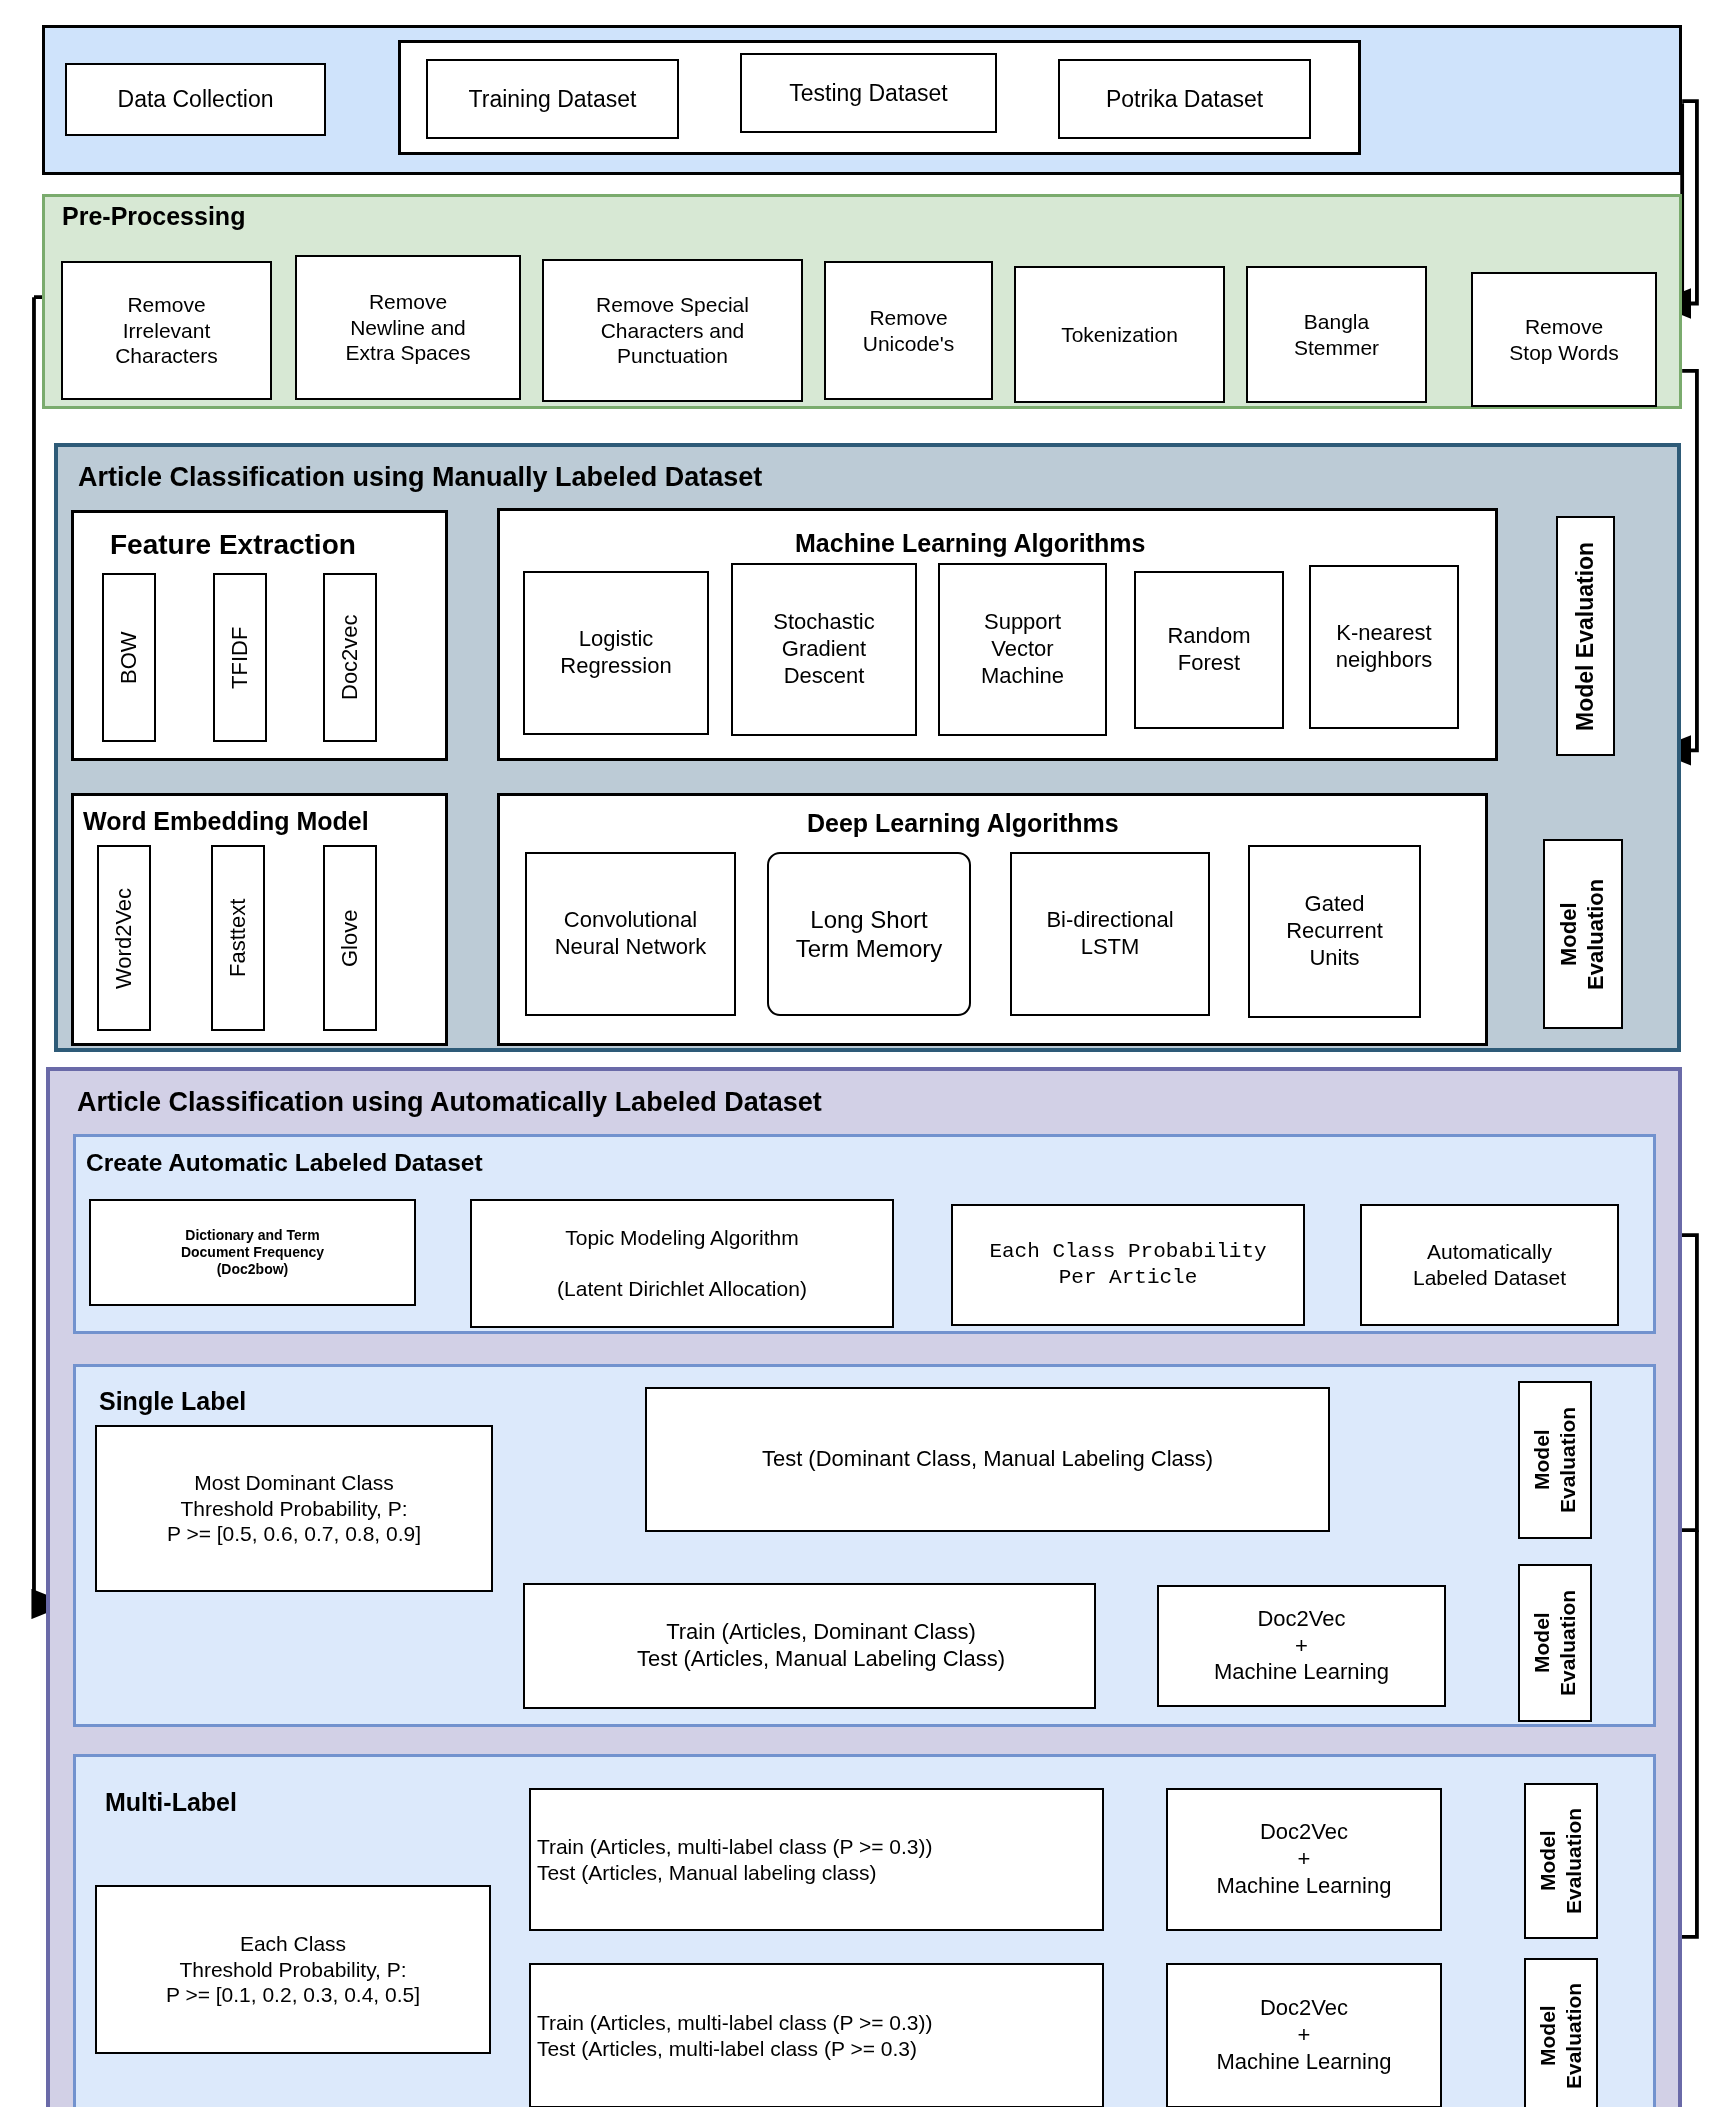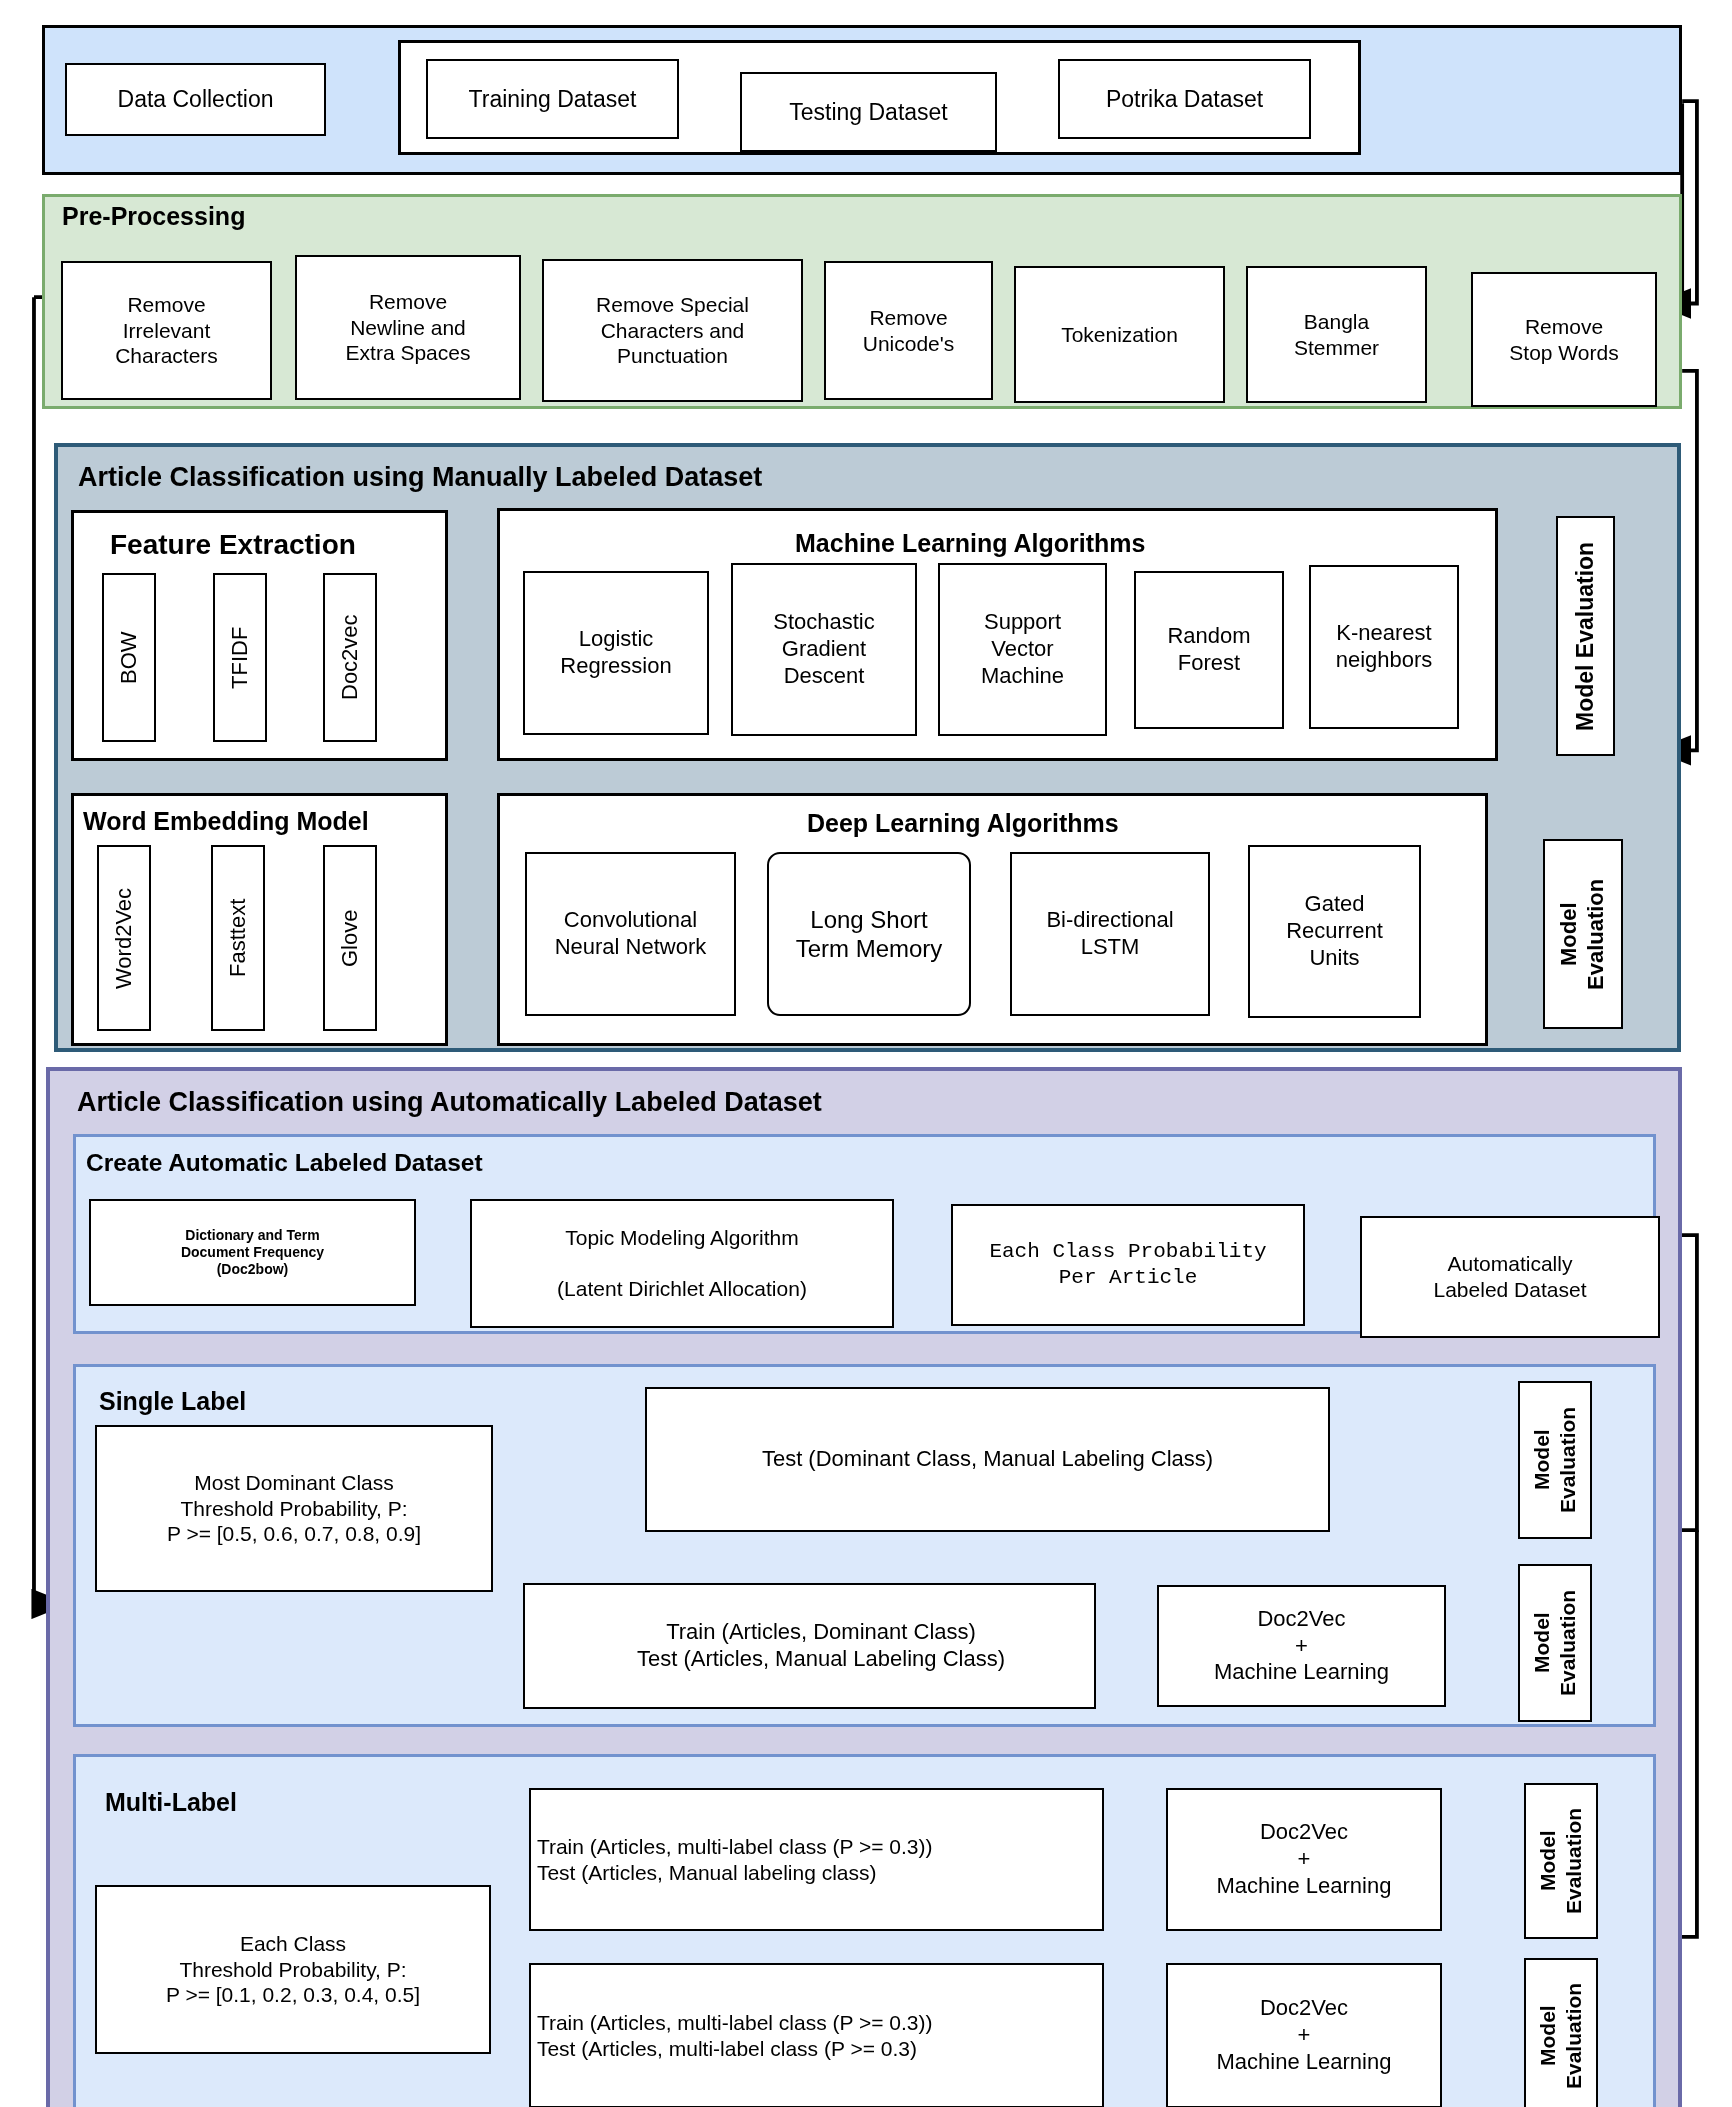--- a/index.html
+++ b/index.html
@@ -94,21 +94,21 @@
     </g>
   </svg>
 
   <div class="panel" style="left:42px;top:24.5px;width:1640px;height:150px;background:#cfe3fb;border:3.8px solid #000;"></div>
 
   <div class="box" style="left:65px;top:63px;width:261px;height:73px;font-size:23px;">Data Collection</div>
 
   <div class="box" style="left:398px;top:40px;width:963px;height:115px;border-width:3px;"></div>
 
   <div class="box" style="left:426px;top:59px;width:253px;height:80px;font-size:23px;">Training Dataset</div>
-  <div class="box" style="left:740px;top:72px;width:257px;height:80px;font-size:23px;">Testing Dataset</div>
+  <div class="box" style="left:740px;top:53px;width:257px;height:80px;font-size:23px;">Testing Dataset</div>
   <div class="box" style="left:1058px;top:59px;width:253px;height:80px;font-size:23px;">Potrika Dataset</div>
 
   <div class="panel" style="left:42px;top:194px;width:1640px;height:215px;background:#d7e8d4;border:3.8px solid #7aab6d;"></div>
 
   <div class="panel-title" style="left:62px;top:202px;font-size:25px;">Pre-Processing</div>
 
   <div class="box pp" style="left:61px;top:261px;width:211px;height:139px;font-size:21px;white-space:pre-line;">Remove
 Irrelevant
 Characters</div>
   <div class="box pp" style="left:295px;top:255px;width:226px;height:145px;font-size:21px;white-space:pre-line;">Remove
@@ -179,21 +179,21 @@
   <div class="panel-title" style="left:86px;top:1149px;font-size:24.5px;">Create Automatic Labeled Dataset</div>
 
   <div class="box" style="left:89px;top:1199px;width:327px;height:107px;font-size:14px;white-space:pre-line;font-weight:bold;">Dictionary and Term
 Document Frequency
 (Doc2bow)</div>
   <div class="box" style="left:470px;top:1199px;width:424px;height:129px;font-size:21px;white-space:pre-line;">Topic Modeling Algorithm
 
 (Latent Dirichlet Allocation)</div>
   <div class="box" style="left:951px;top:1204px;width:354px;height:122px;font-size:21px;white-space:pre-line;font-family:Liberation Mono, monospace;">Each Class Probability
 Per Article</div>
-  <div class="box" style="left:1360px;top:1204px;width:300px;height:122px;font-size:21px;white-space:pre-line;margin-top:12px;">Automatically
+  <div class="box" style="left:1360px;top:1204px;width:259px;height:122px;font-size:21px;white-space:pre-line;">Automatically
 Labeled Dataset</div>
 
   <div class="panel" style="left:73px;top:1364px;width:1583px;height:363px;background:#dce9fb;border:3.4px solid #7292ce;"></div>
   <div class="panel-title" style="left:99px;top:1387px;font-size:25px;">Single Label</div>
 
   <div class="box" style="left:95px;top:1425px;width:398px;height:167px;font-size:21px;white-space:pre-line;">Most Dominant Class
 Threshold Probability, P:
 P &gt;= [0.5, 0.6, 0.7, 0.8, 0.9]</div>
 
   <div class="box" style="left:645px;top:1387px;width:685px;height:145px;font-size:22px;white-space:pre-line;">Test (Dominant Class, Manual Labeling Class)</div>

